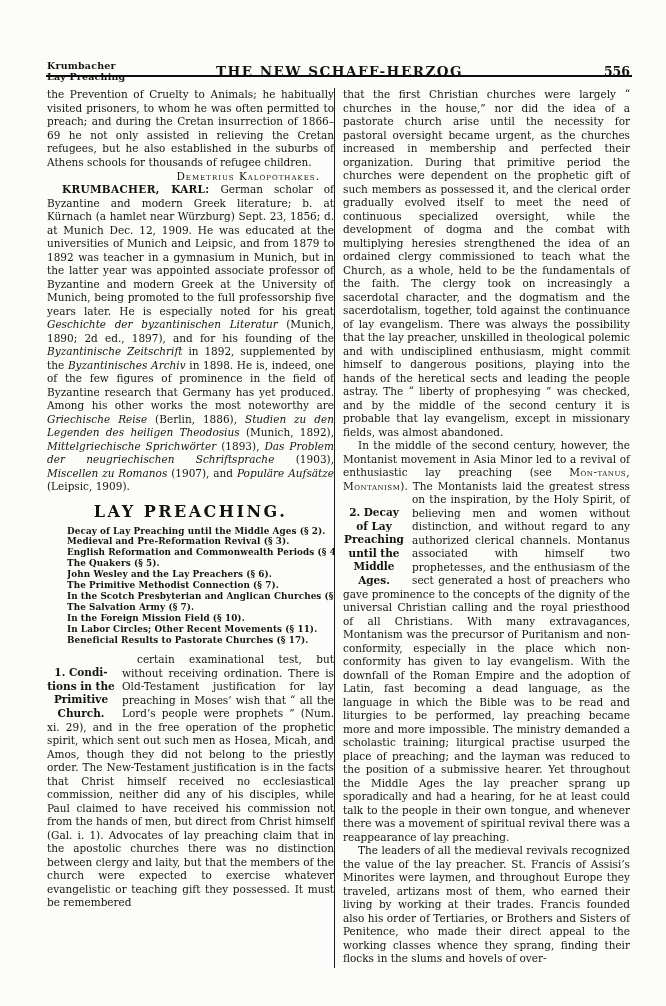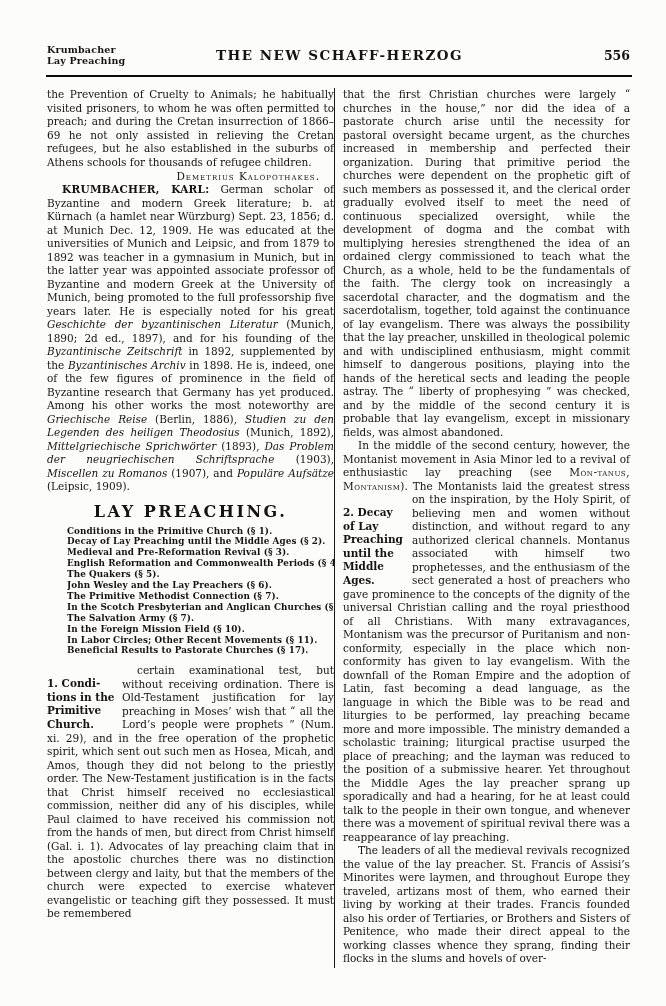--- a/index.html
+++ b/index.html
@@ -7,21 +7,21 @@
     position: relative;
     width: 666px;
     height: 1006px;
     background: #fcfcfa;
     color: #151310;
     font-family: "DejaVu Serif", serif;
     overflow: hidden;
     box-sizing: border-box;
   }
   
-  .header { position: absolute; left: 47px; top: 41px; width: 585px; height: 33px; }
+  .header { position: absolute; left: 47px; top: 57px; width: 585px; height: 33px; }
   .running-head {
     position: absolute; left: 0; top: 3px;
     font-size: 9.5px; font-weight: bold; line-height: 11px; letter-spacing: 0.2px;
   }
   .page-title {
     position: absolute; left: 0; right: 0; top: 6px;
     text-align: center; font-size: 13.5px; font-weight: bold; letter-spacing: 1.5px;
   }
   .page-number { position: absolute; right: 2px; top: 7px; font-size: 12.5px; font-weight: bold; }
   .header-rule { position: absolute; left: 46px; top: 75px; width: 586px; height: 2px; background: #0c0c0c; }
@@ -57,21 +57,21 @@
     letter-spacing: 0.1px; white-space: nowrap; overflow: hidden;
   }
   .sidenote {
     float: left;
     width: 68px;
     margin: 0 7px 0 0;
     padding-top: 13px;
     font-weight: bold;
     font-size: 10.5px;
     line-height: 13.5px;
-    text-align: left;
+    text-align: center;
     text-indent: 0;
   }
   .sidenote-2 { width: 62px; }
   .sc { font-variant: small-caps; letter-spacing: 0.5px; }
 </style>
 </head>
 <body>
 
 <div class="page">
 
@@ -87,21 +87,20 @@
   <div class="header-rule"></div>
 
   <div class="columns">
 
     <div class="col-left">
       <p class="body-p no-indent">the Prevention of Cruelty to Animals; he habitually visited prisoners, to whom he was often permitted to preach; and during the Cretan insurrection of 1866–69 he not only assisted in relieving the Cretan refugees, but he also established in the suburbs of Athens schools for thousands of refugee children.</p>
       <div class="signature">Demetrius Kalopothakes.</div>
       <p class="body-p"><b>KRUMBACHER, KARL:</b> German scholar of Byzantine and modern Greek literature; b. at Kürnach (a hamlet near Würzburg) Sept. 23, 1856; d. at Munich Dec. 12, 1909. He was educated at the universities of Munich and Leipsic, and from 1879 to 1892 was teacher in a gymnasium in Munich, but in the latter year was appointed associate professor of Byzantine and modern Greek at the University of Munich, being promoted to the full professorship five years later. He is especially noted for his great <i>Geschichte der byzantinischen Literatur</i> (Munich, 1890; 2d ed., 1897), and for his founding of the <i>Byzantinische Zeitschrift</i> in 1892, supplemented by the <i>Byzantinisches Archiv</i> in 1898. He is, indeed, one of the few figures of prominence in the field of Byzantine research that Germany has yet produced. Among his other works the most noteworthy are <i>Griechische Reise</i> (Berlin, 1886), <i>Studien zu den Legenden des heiligen Theodosius</i> (Munich, 1892), <i>Mittelgriechische Sprichwörter</i> (1893), <i>Das Problem der neugriechischen Schriftsprache</i> (1903), <i>Miscellen zu Romanos</i> (1907), and <i>Populäre Aufsätze</i> (Leipsic, 1909).</p>
       <h2 class="section-heading">LAY PREACHING.</h2>
       <div class="contents">
-          <div class="contents-item">Conditions in the Primitive Church (§ 1).</div>
           <div class="contents-item">Decay of Lay Preaching until the Middle Ages (§ 2).</div>
           <div class="contents-item">Medieval and Pre-Reformation Revival (§ 3).</div>
           <div class="contents-item">English Reformation and Commonwealth Periods (§ 4).</div>
           <div class="contents-item">The Quakers (§ 5).</div>
           <div class="contents-item">John Wesley and the Lay Preachers (§ 6).</div>
           <div class="contents-item">The Primitive Methodist Connection (§ 7).</div>
           <div class="contents-item">In the Scotch Presbyterian and Anglican Churches (§ 8).</div>
           <div class="contents-item">The Salvation Army (§ 7).</div>
           <div class="contents-item">In the Foreign Mission Field (§ 10).</div>
           <div class="contents-item">In Labor Circles; Other Recent Movements (§ 11).</div>

